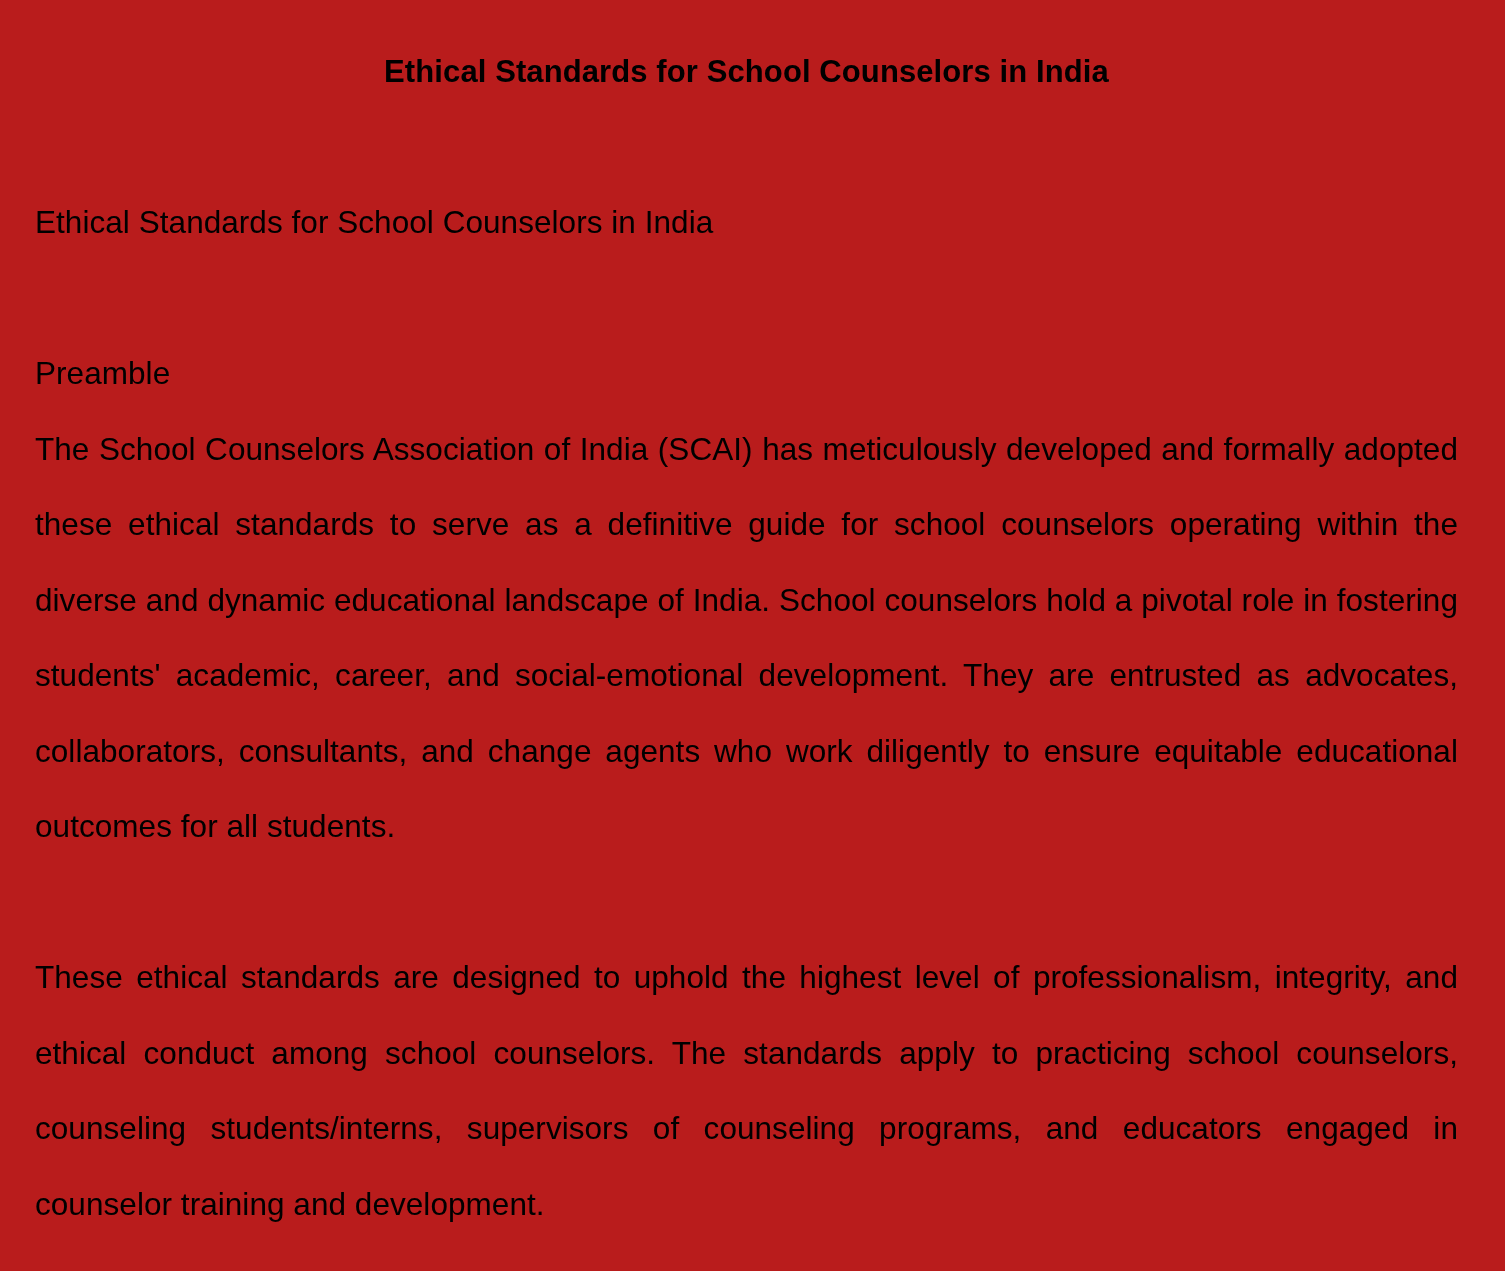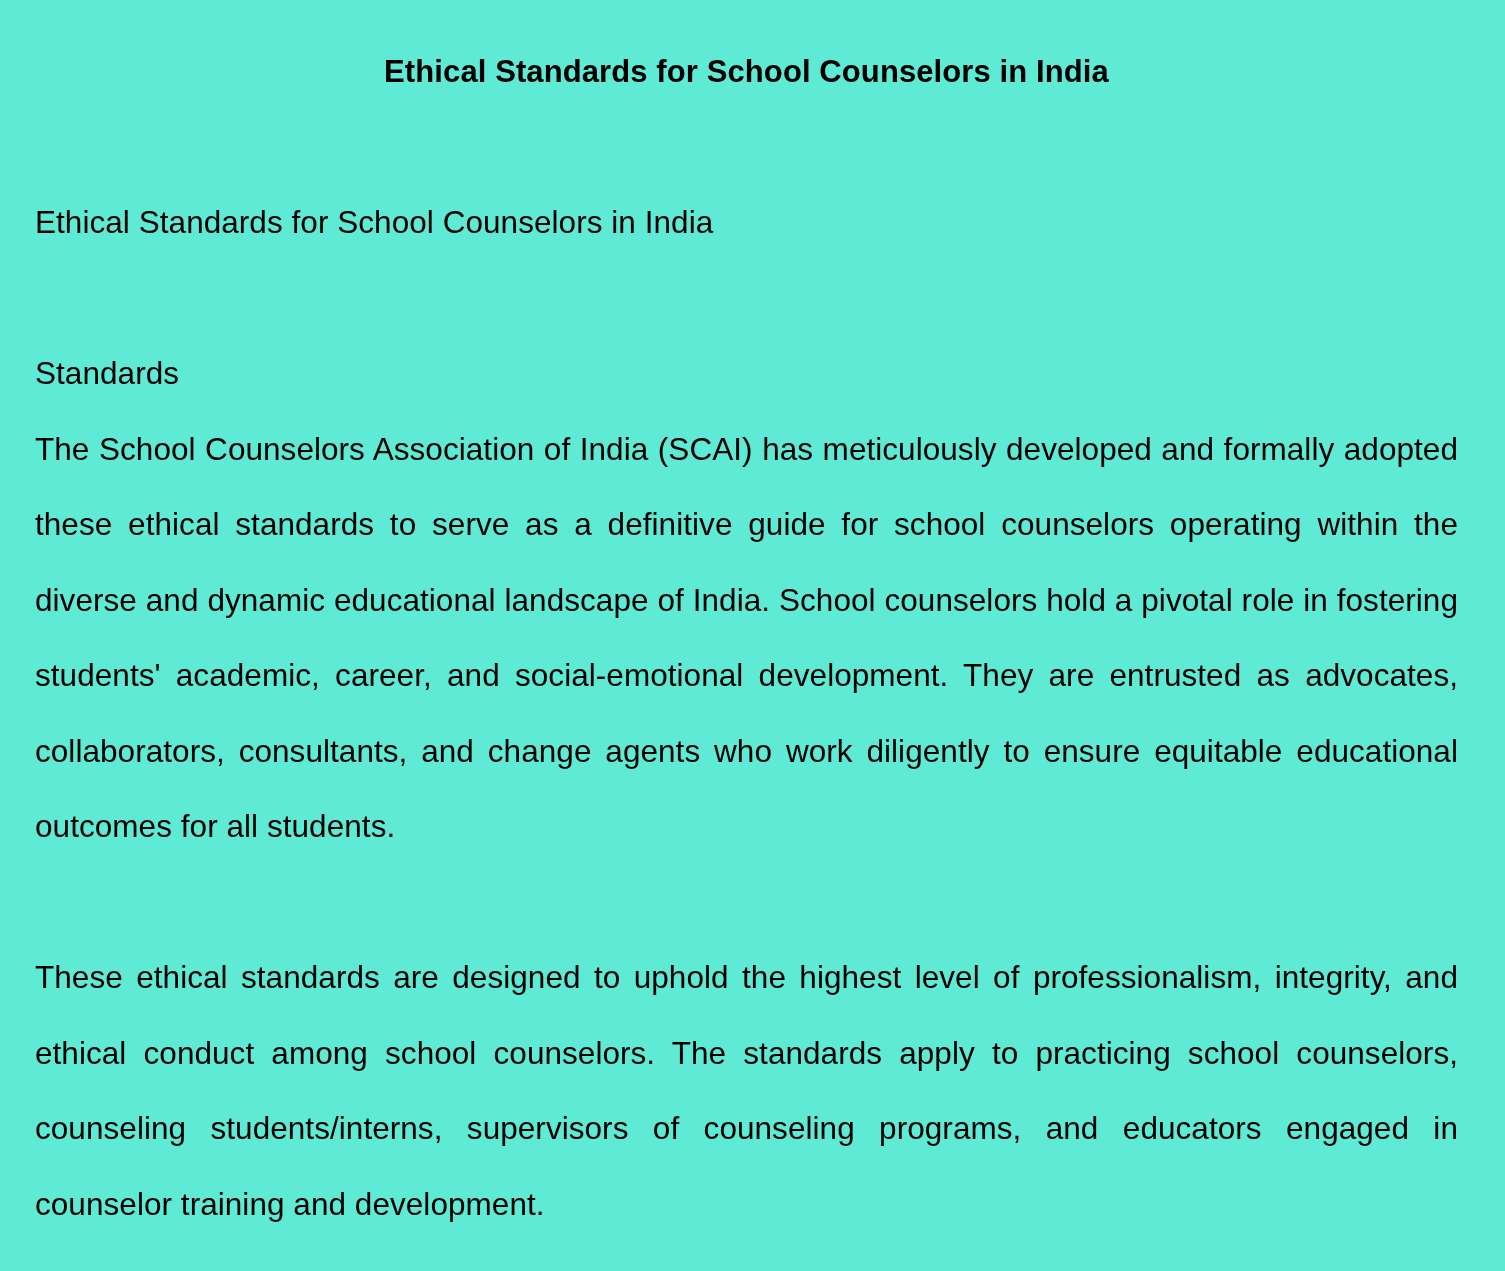--- a/index.html
+++ b/index.html
@@ -9,21 +9,21 @@
   }
   body {
     font-family: "Liberation Sans", sans-serif;
     color: #000000;
     -webkit-font-smoothing: antialiased;
   }
   .page {
     position: relative;
     width: 1505px;
     height: 1271px;
-    background: #5eead4;
+    background: #b91c1c;
     overflow: hidden;
     box-sizing: border-box;
   }
   .doc-body {
     position: absolute;
     left: 35px;
     top: 0;
     width: 1423px;
   }
   .doc-title {
@@ -66,21 +66,21 @@
   <div class="doc-body">
 
     <h1 class="doc-title">Ethical Standards for School Counselors in India</h1>
 
     <div class="spacer-title"></div>
 
     <p class="para plain">Ethical Standards for School Counselors in India</p>
 
     <div class="blank-line">&nbsp;</div>
 
-    <p class="para plain">Standards</p>
+    <p class="para plain">Preamble</p>
 
     <p class="para">The School Counselors Association of India (SCAI) has meticulously developed and formally adopted these ethical standards to serve as a definitive guide for school counselors operating within the diverse and dynamic educational landscape of India. School counselors hold a pivotal role in fostering students' academic, career, and social-emotional development. They are entrusted as advocates, collaborators, consultants, and change agents who work diligently to ensure equitable educational outcomes for all students.</p>
 
     <div class="blank-line">&nbsp;</div>
 
     <p class="para">These ethical standards are designed to uphold the highest level of professionalism, integrity, and ethical conduct among school counselors. The standards apply to practicing school counselors, counseling students/interns, supervisors of counseling programs, and educators engaged in counselor training and development.</p>
 
   </div>
 
 </div>

